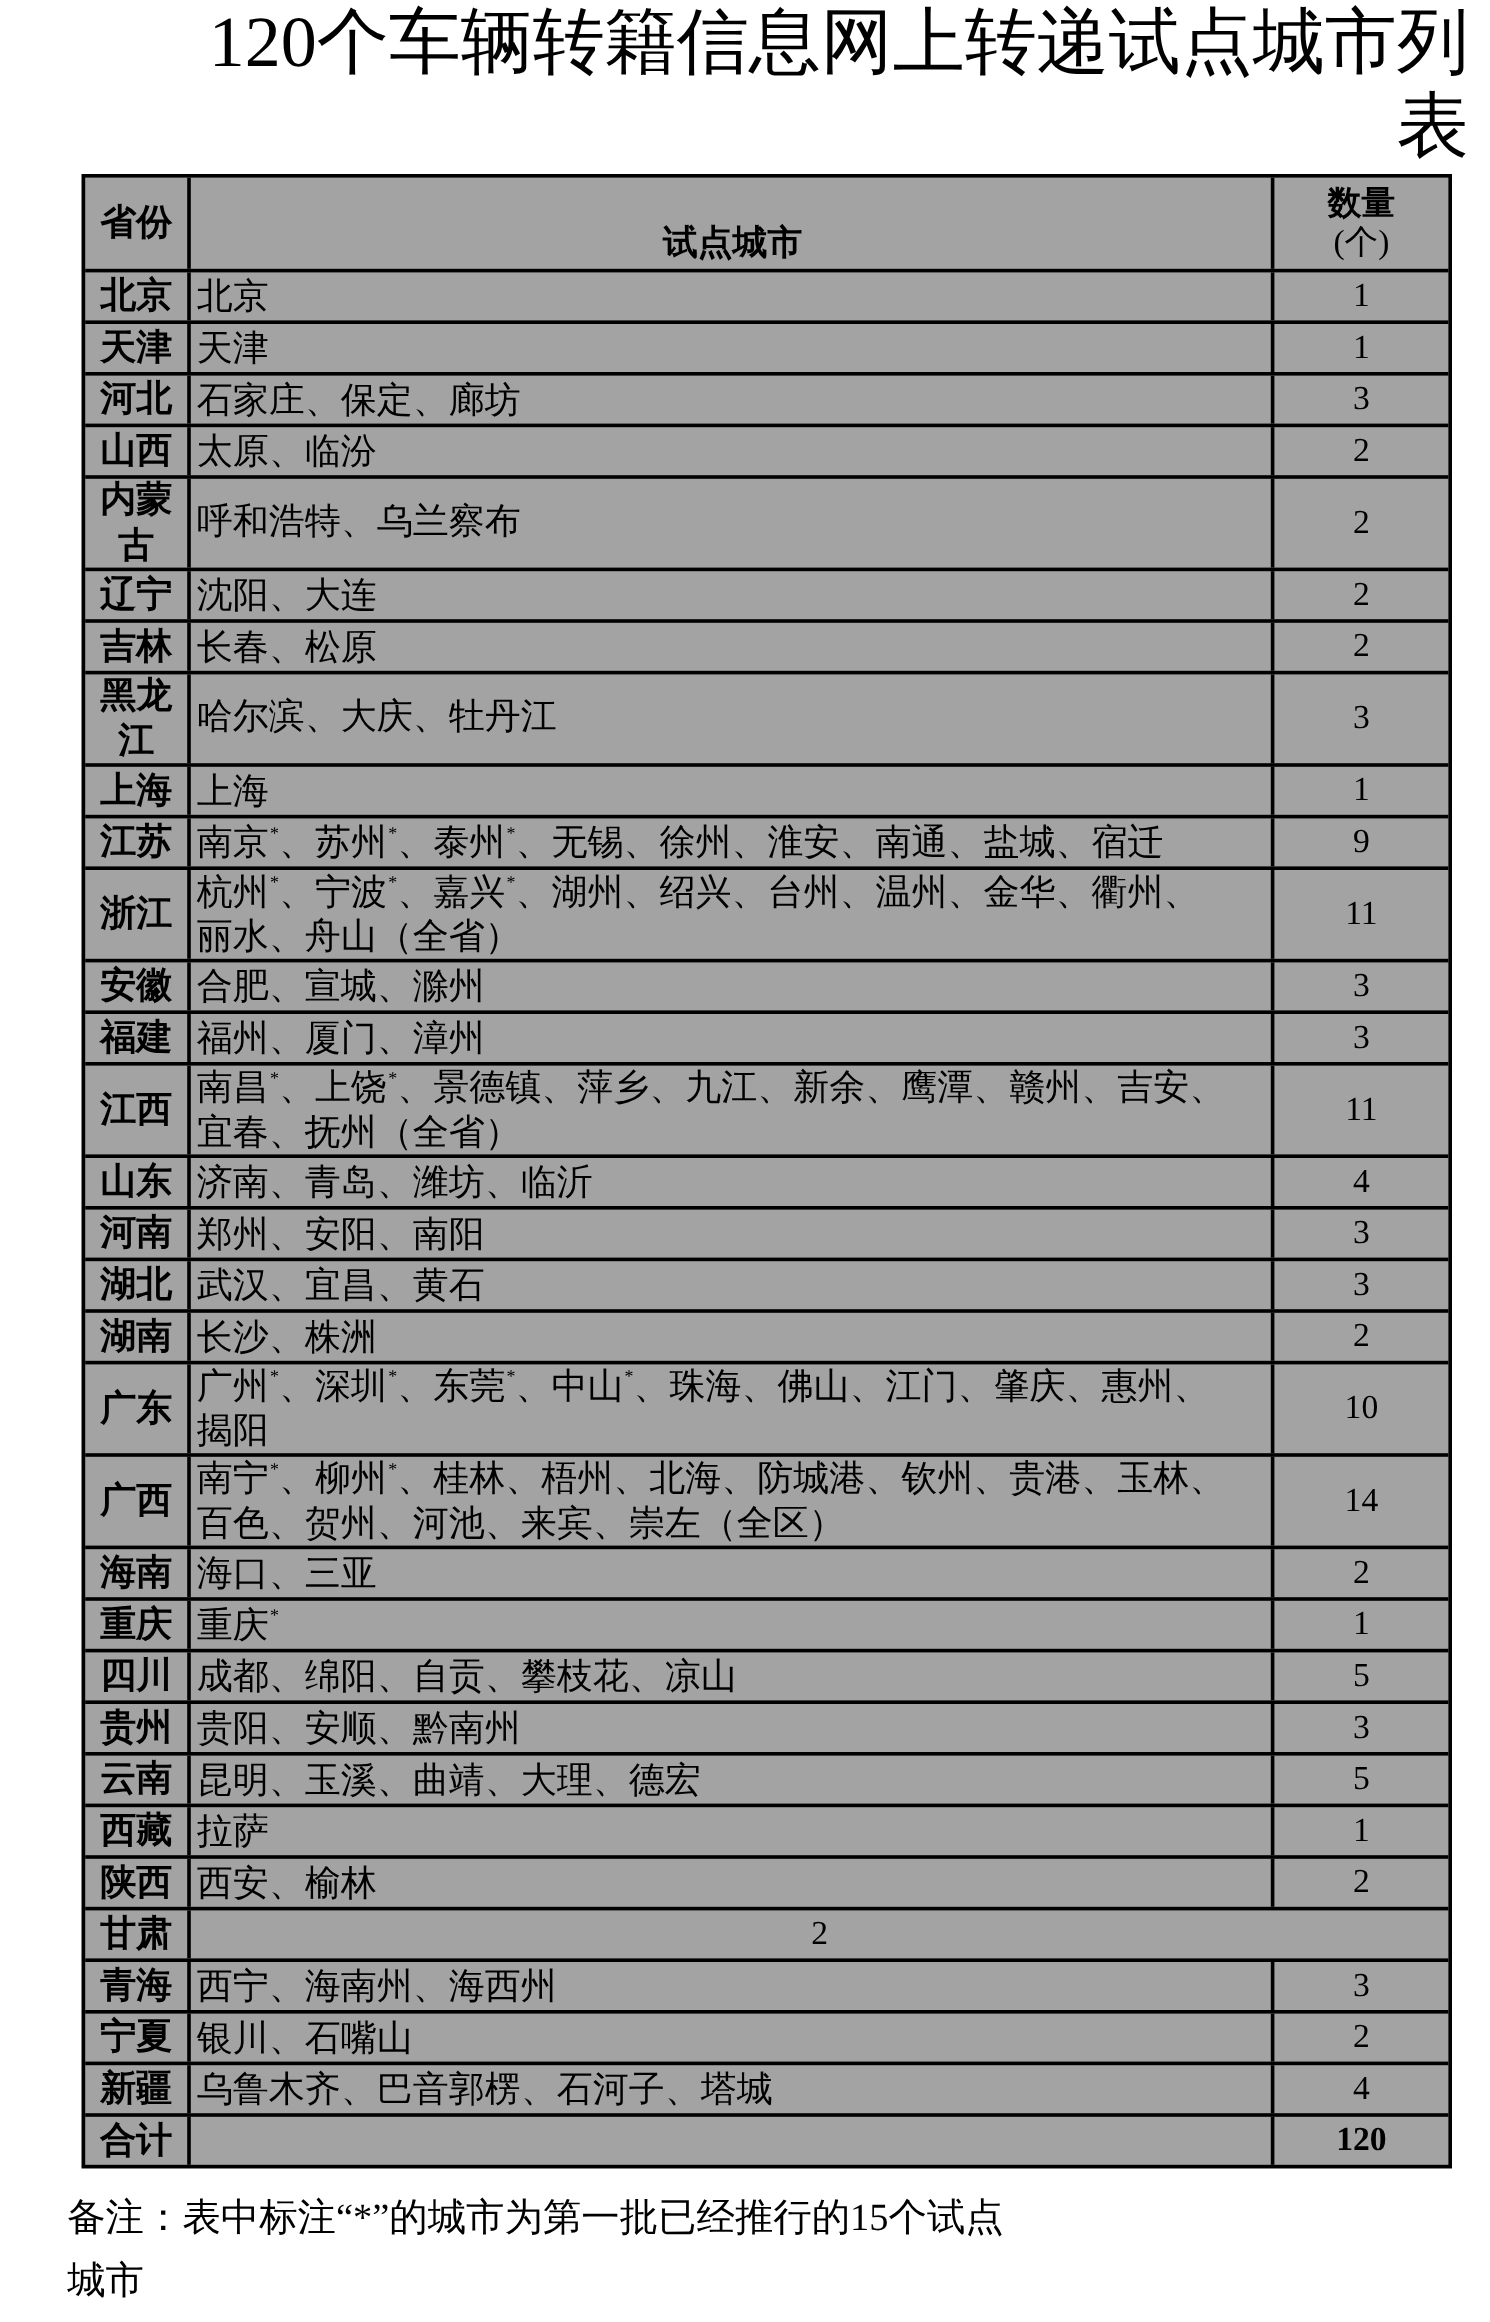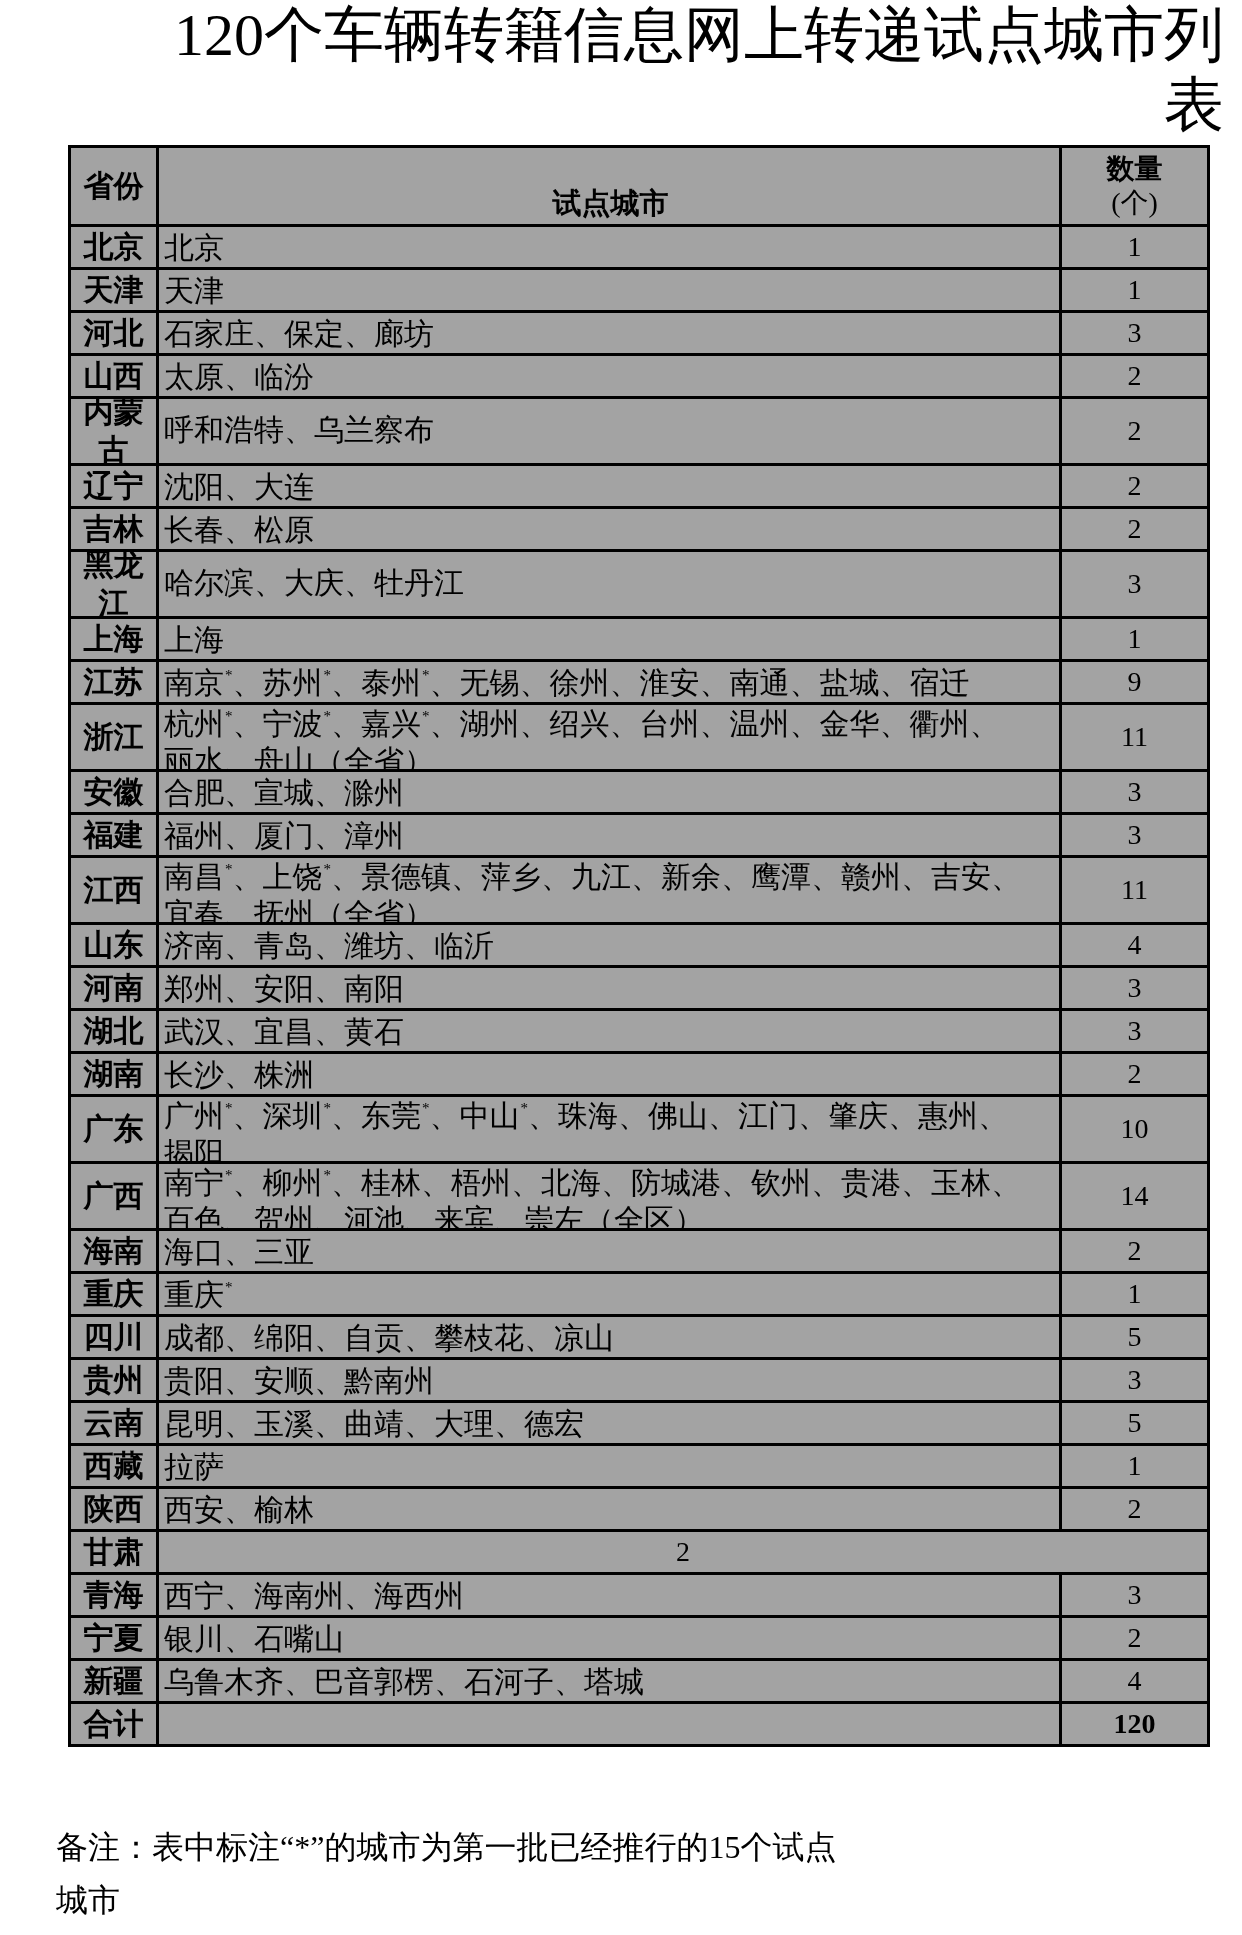--- a/index.html
+++ b/index.html
@@ -13,21 +13,21 @@
     font-size: 60px; line-height: 70px;
   }
   .title-line { display: block; white-space: nowrap; }
 
   .tbl {
     position: absolute; left: 68px; top: 145px; width: 1142px;
     border: 3px solid #000; box-sizing: border-box; background: #a3a3a3;
   }
   .row { display: flex; box-sizing: border-box; height: 43px; border-top: 3px solid #000; }
   .row.head { height: 76px; border-top: none; }
-  .row.tall { height: 67px; }
+  .row.tall { height: 77px; }
   .cell { box-sizing: border-box; display: flex; align-items: center; overflow: hidden; }
   .c1 {
     width: 88px; border-right: 3px solid #000; justify-content: center;
     font-weight: bold; font-size: 30px; line-height: 38px; text-align: center;
   }
   .prov-text { display: inline-block; max-width: 2.1em; word-break: break-all; }
   .c2 {
     width: 903px; border-right: 3px solid #000; padding-left: 5px; padding-right: 2px;
     font-size: 30px; line-height: 37px;
   }

